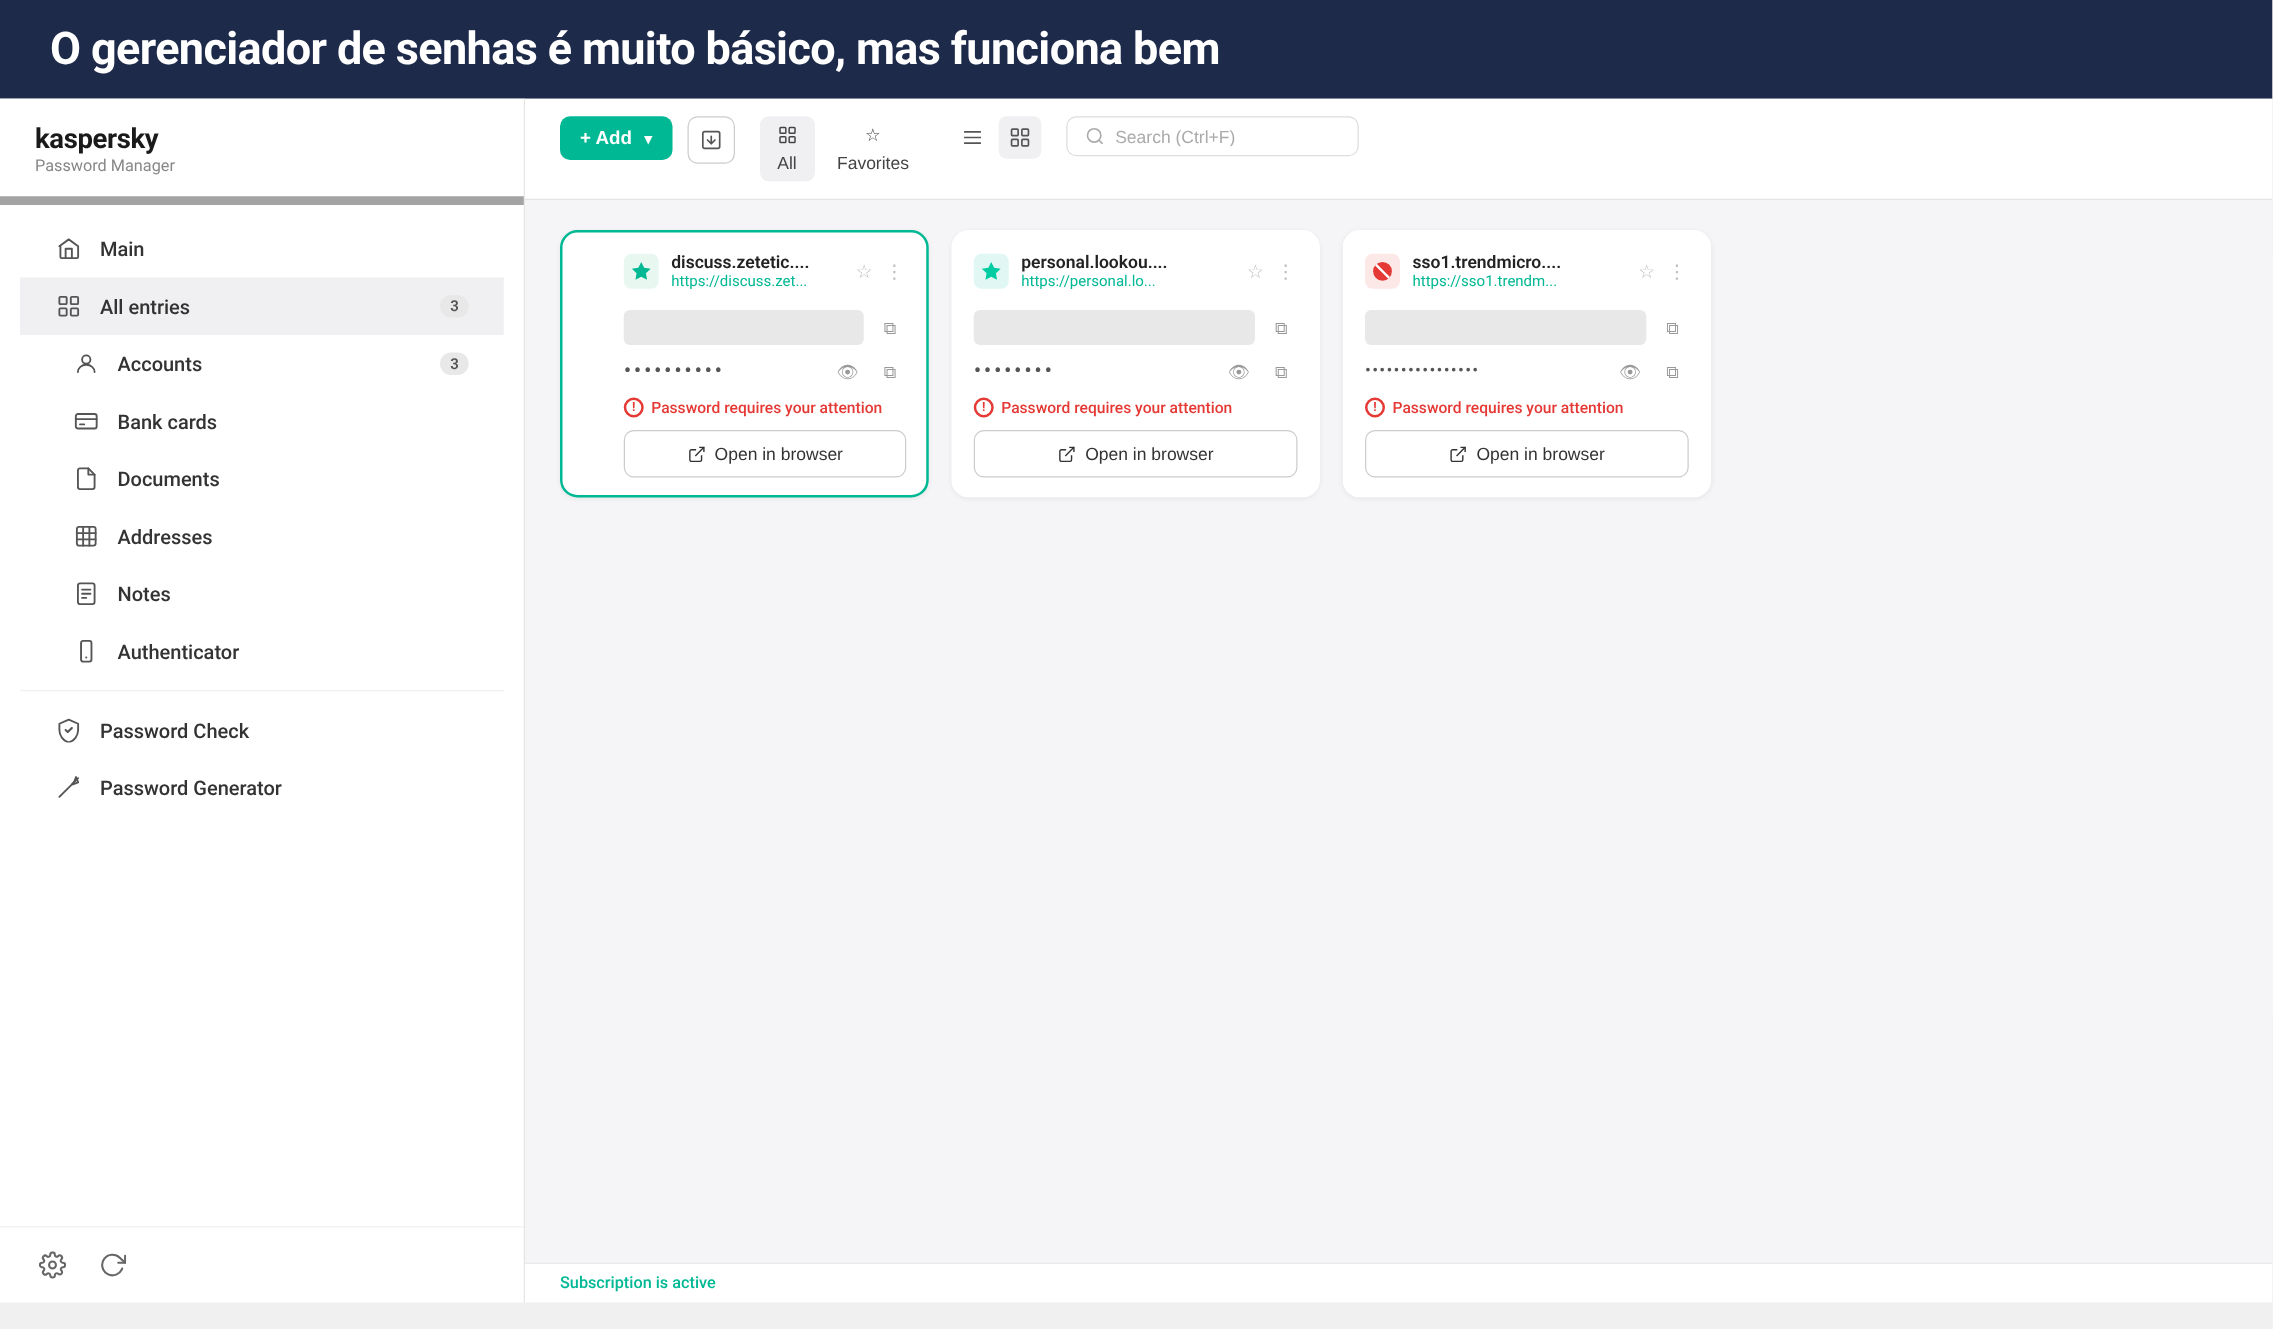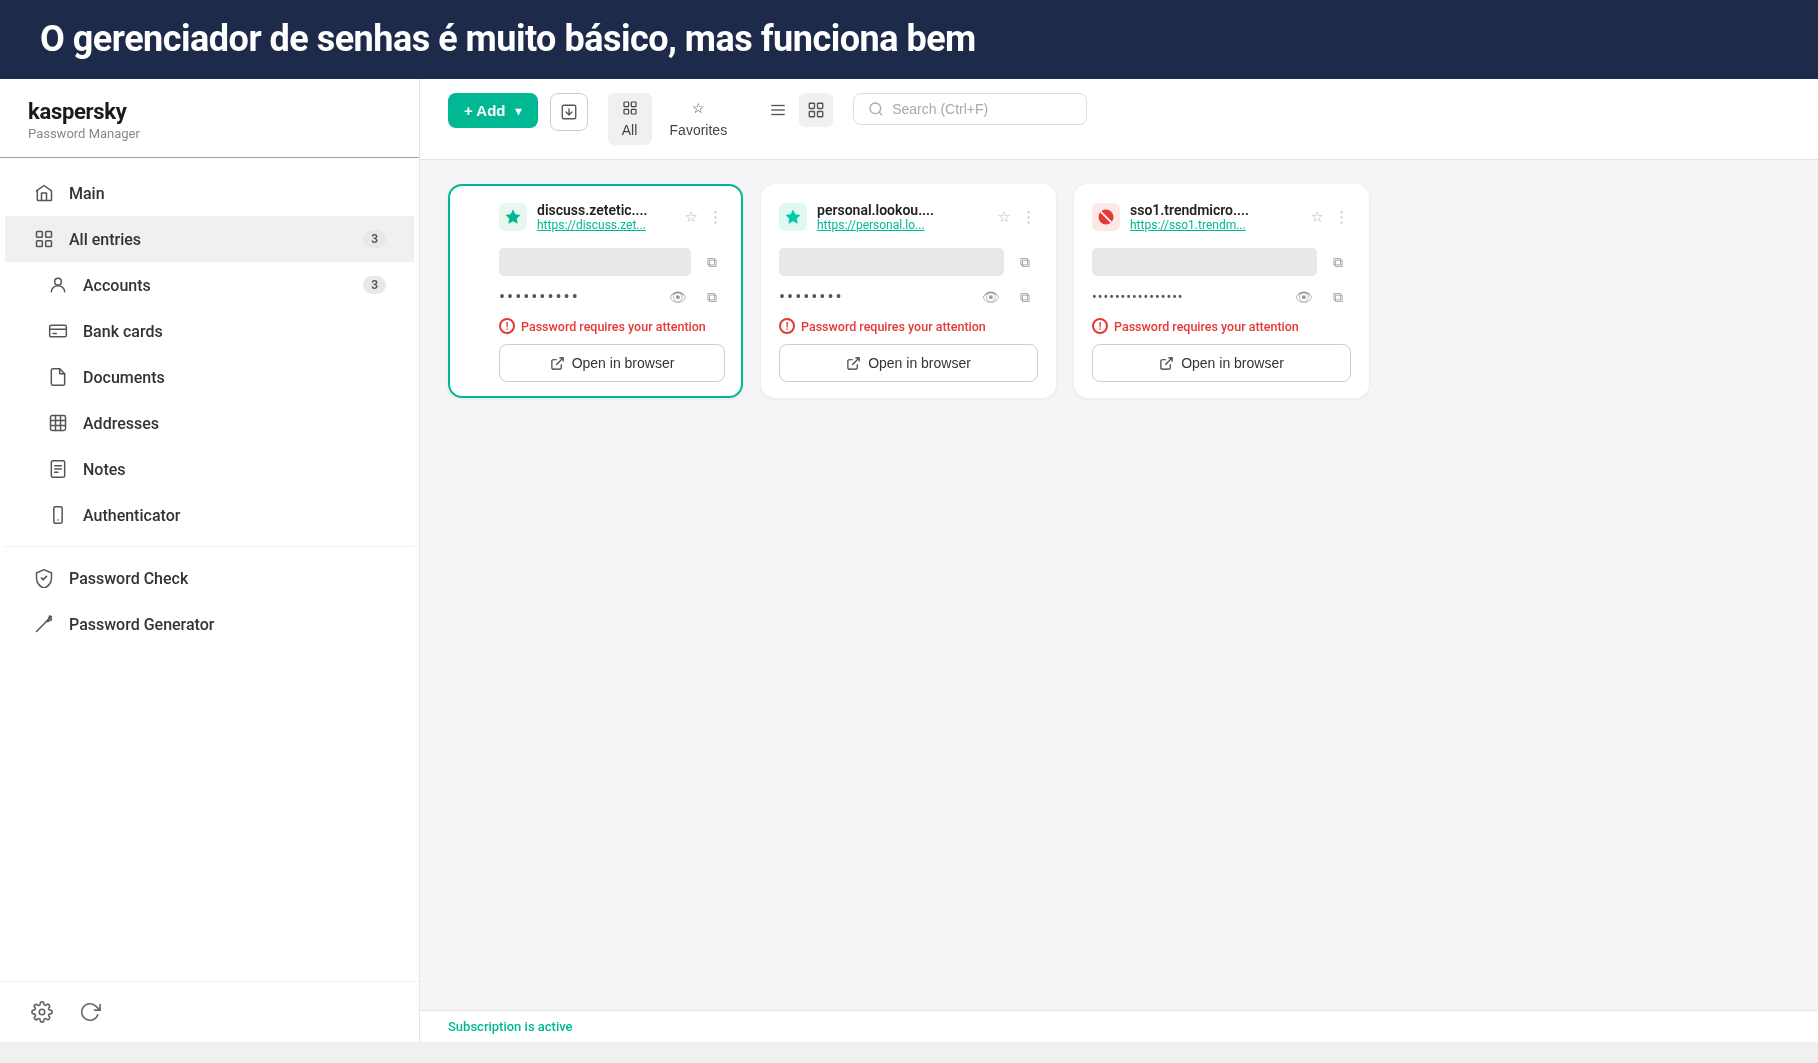--- a/index.html
+++ b/index.html
@@ -27,39 +27,39 @@
       background: white;
       border-right: 1px solid #e5e5e5;
       display: flex;
       flex-direction: column;
       padding: 0;
       flex-shrink: 0;
     }
 
     .sidebar-logo {
       padding: 20px 28px 16px;
-      border-bottom: 1px solid #a3a3a3;
+      border-bottom: 7px solid #a3a3a3;
     }
 
     .sidebar-logo .brand-name {
       font-size: 22px;
       font-weight: 700;
       color: #1a1a1a;
       letter-spacing: -0.3px;
     }
 
     .sidebar-logo .brand-sub {
       font-size: 13px;
       color: #888;
       margin-top: 2px;
     }
 
     .sidebar-nav {
       flex: 1;
-      padding: 12px 5px;
+      padding: 12px 16px;
       overflow-y: auto;
     }
 
     .nav-item {
       display: flex;
       align-items: center;
       padding: 12px 28px;
       cursor: pointer;
       border-radius: 0;
       transition: background 0.15s;
@@ -302,21 +302,20 @@
       overflow: hidden;
       text-overflow: ellipsis;
     }
 
     .card-url {
       font-size: 12px;
       color: #00b894;
       white-space: nowrap;
       overflow: hidden;
       text-overflow: ellipsis;
-      text-decoration: underline;
     }
 
     .card-actions {
       display: flex;
       gap: 6px;
       align-items: center;
     }
 
     .card-star, .card-menu {
       cursor: pointer;

